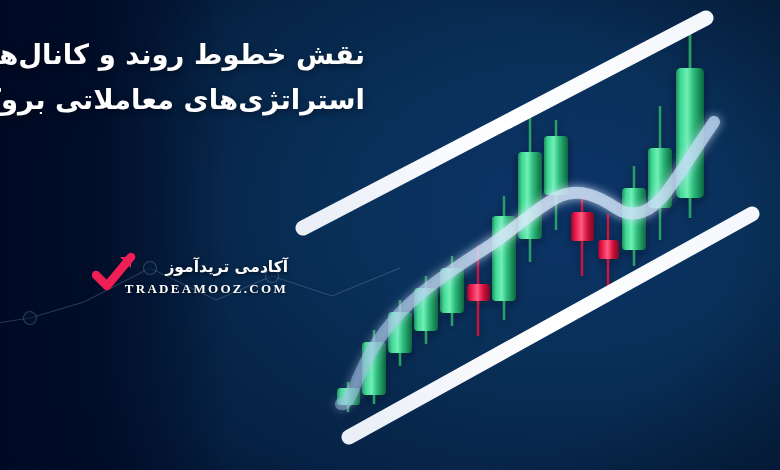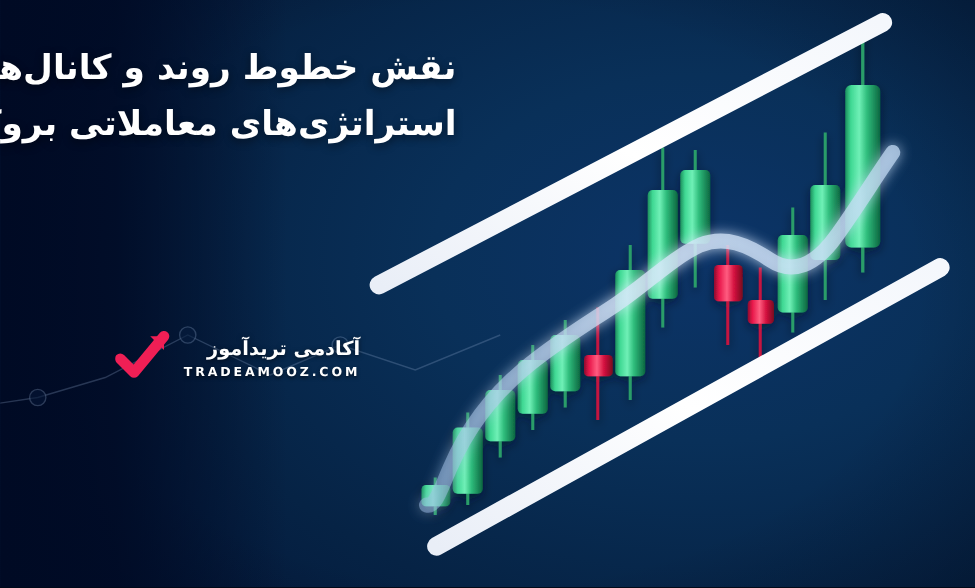--- a/index.html
+++ b/index.html
@@ -54,41 +54,42 @@
     font-weight:700;
     line-height:1.62;
     letter-spacing:0px;
     white-space:nowrap;
     text-shadow:0 2px 7px rgba(0,0,0,.45);
   }
 
   
   .logo-wrap{
     position:absolute;
-    left:118px;top:270px;
+    left:118px;top:258px;
     width:170px;height:46px;
     direction:rtl;
   }
   .logo-fa{
     position:absolute;right:0;top:0;
     color:#ffffff;
     font-size:15.5px;
     font-weight:700;
     white-space:nowrap;
     text-shadow:0 1px 4px rgba(0,0,0,.6);
   }
   .logo-en{
     position:absolute;right:0;top:23px;
     color:#ffffff;
-    font-size:10px;
+    font-size:13px;
     font-weight:700;
     letter-spacing:2.3px;
     direction:ltr;
     white-space:nowrap;
     text-shadow:0 1px 3px rgba(0,0,0,.6);
+    font-family:Liberation Serif, serif;
   }
   .logo-check{
     position:absolute;left:-26px;top:-7px;
     width:44px;height:44px;
   }
 
   
   .chart-layer{position:absolute;inset:0;}
 </style>
 </head>

